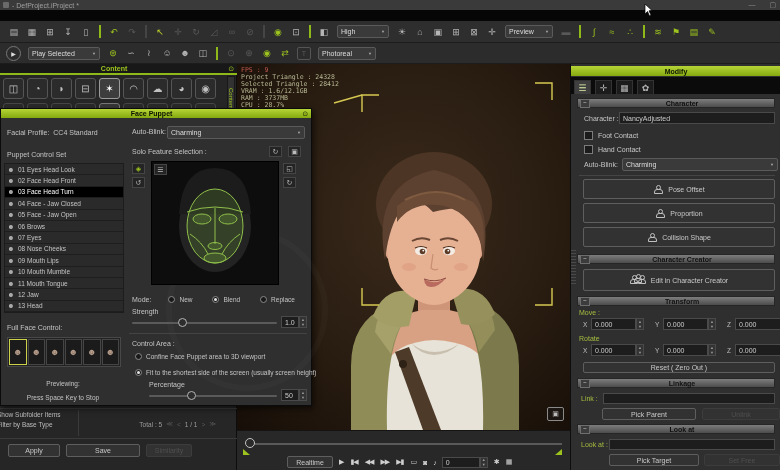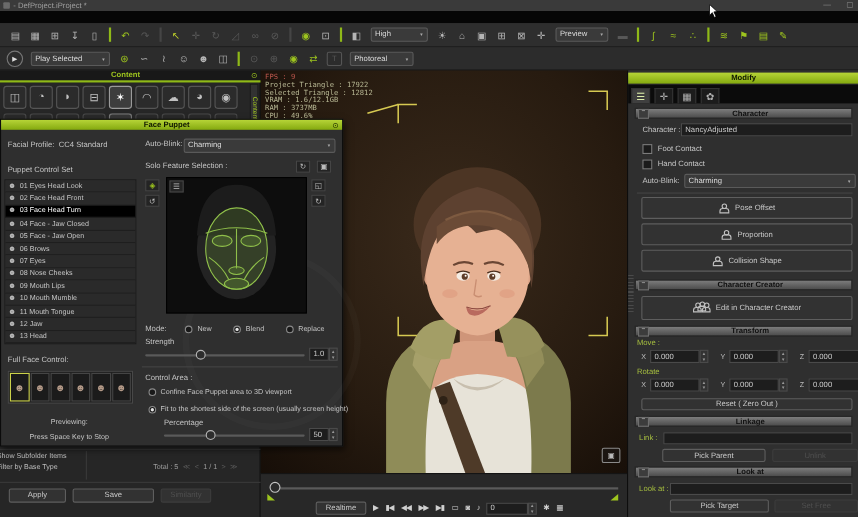--- a/index.html
+++ b/index.html
@@ -342,25 +342,25 @@
       <g stroke="#d6c952" stroke-width="1.4" fill="none">
         <path d="M97,39 L125,31"></path>
         <path d="M125,48 L125,31 L142,31"></path>
         <path d="M298,19 L315,19 L315,36"></path>
         <path d="M315,224 L315,241 L298,241"></path>
         <path d="M125,224 L125,241 L142,241"></path>
       </g>
     </svg>
     <div class="stats">
         <div class="sline" style="color: rgb(192, 88, 78);">FPS : 9</div>
-        <div class="sline">Project Triangle : 17922</div>
-        <div class="sline">Selected Triangle : 12812</div>
+        <div class="sline">Project Triangle : 24328</div>
+        <div class="sline">Selected Triangle : 28412</div>
         <div class="sline">VRAM : 1.6/12.1GB</div>
         <div class="sline">RAM : 3737MB</div>
-        <div class="sline">CPU : 49.6%</div>
+        <div class="sline">CPU : 28.7%</div>
       </div>
     <div class="camico">▣</div>
   </div>
 
   <div class="abs fp">
     <div class="fphead">
       <span class="t">Face Puppet</span>
       <span class="o">⊙</span>
     </div>
     <div class="wmark"></div>

